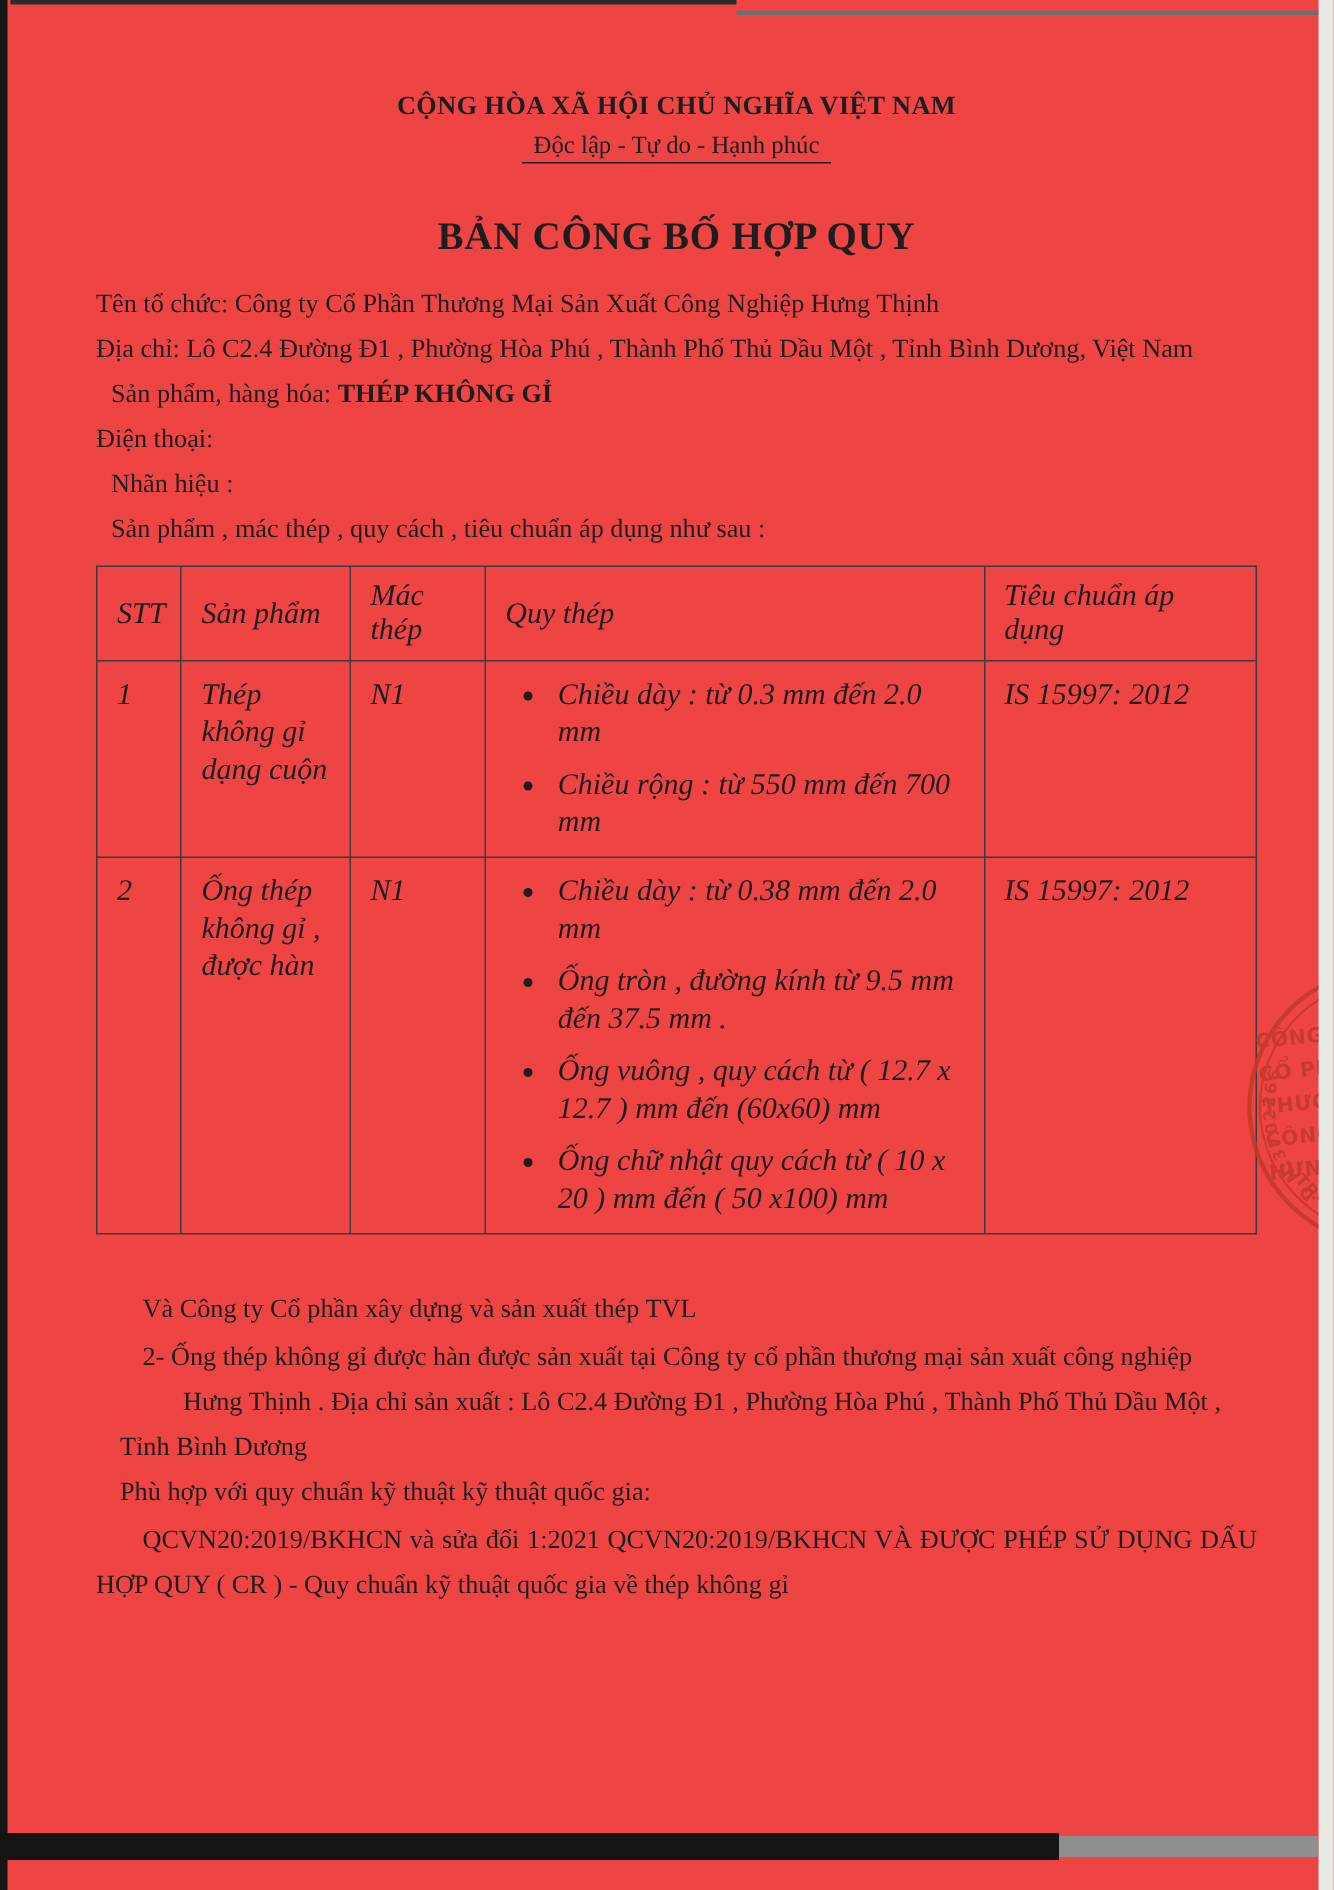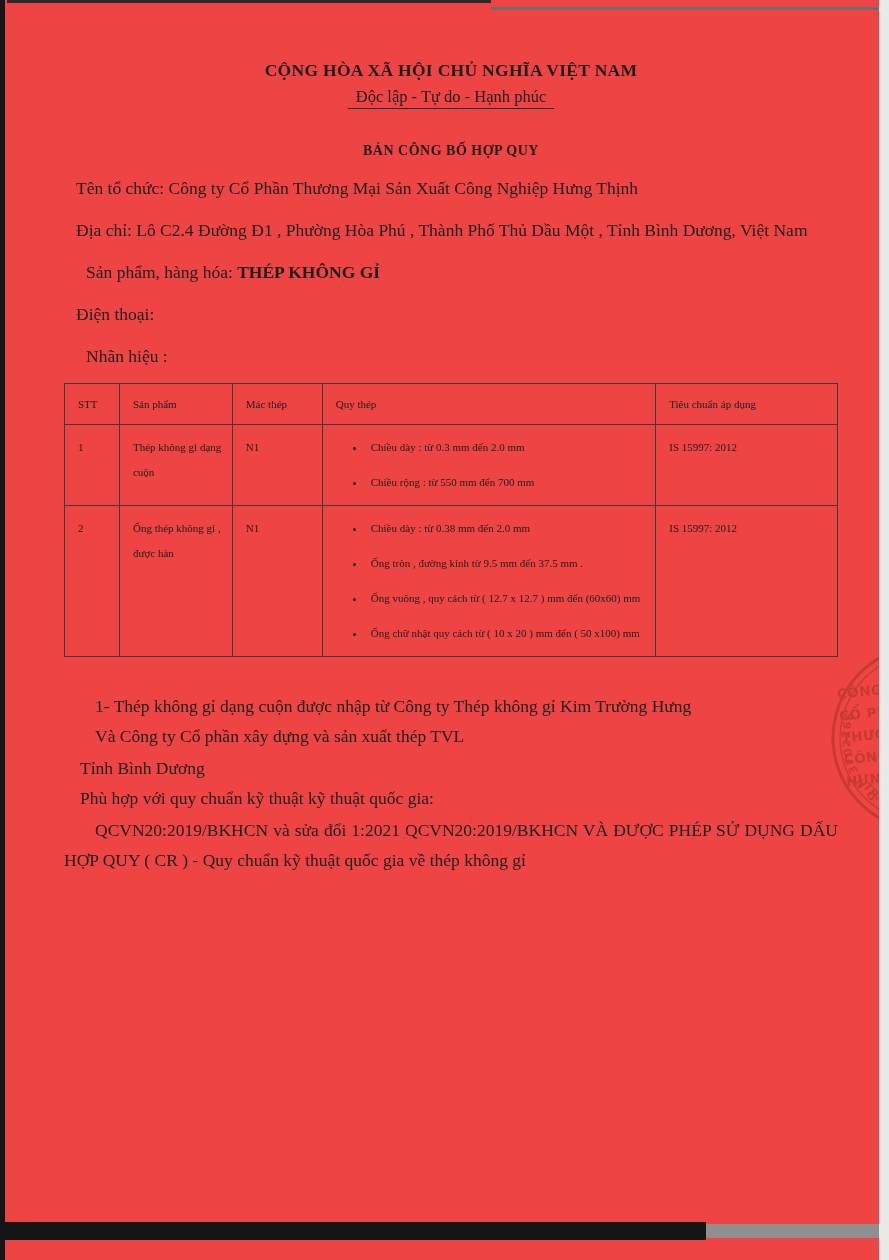--- a/index.html
+++ b/index.html
@@ -17,31 +17,32 @@
   .edge-top-right{position:absolute;left:491px;top:7px;width:398px;height:3px;background:#6e6e6e;}
   .edge-bottom-dark{position:absolute;left:0;top:1222px;width:706px;height:18px;background:#141414;}
   .edge-bottom-gray{position:absolute;left:706px;top:1224px;width:183px;height:14px;background:#8f8f8f;}
 
   .content{position:absolute;left:64px;top:60px;width:774px;}
 
   .center{text-align:center;}
   .national-title{font-size:17.5px;font-weight:bold;letter-spacing:.3px;margin:0 0 6px 0;}
   .motto{font-size:16.5px;font-weight:normal;margin:0 0 36px 0;}
   .motto span{border-bottom:1.5px solid #1d1d1d;padding:0 8px 2px 8px;}
-  .doc-title{font-size:14px;font-weight:bold;letter-spacing:.5px;margin:0 0 14px 0;}
+  .doc-title{font-size:26px;font-weight:bold;letter-spacing:.5px;margin:0 0 14px 0;}
   .doc-number{font-size:17.5px;margin:0 0 18px 0;}
 
-  .para{font-size:17.5px;line-height:30px;margin:12px;}
+  .para{font-size:17.5px;line-height:30px;margin:0;}
   .indent-1{padding-left:10px;}
 
   table.spec{
     border-collapse:collapse;
     width:774px;
     margin-top:10px;
-    font-size:11px;
+    font-size:20px;
+    font-style:italic;
   }
   table.spec th,table.spec td{
     border:1.4px solid #3c3c3c;
     vertical-align:top;
     text-align:left;
     padding:10px 10px 10px 13px;
   }
   table.spec th{
     font-weight:normal;
     height:24px;
@@ -103,20 +104,21 @@
       <span>Độc lập - Tự do - Hạnh phúc</span>
     </div>
 
     <div class="center doc-title">BẢN CÔNG BỐ HỢP QUY</div>
 
     <p class="para">Tên tổ chức: Công ty Cổ Phần Thương Mại Sản Xuất Công Nghiệp Hưng Thịnh</p>
     <p class="para">Địa chỉ: Lô C2.4 Đường Đ1 , Phường Hòa Phú , Thành Phố Thủ Dầu Một , Tỉnh Bình Dương, Việt Nam</p>
     <p class="para indent-1"><span>Sản phẩm, hàng hóa: </span><b>THÉP KHÔNG GỈ</b></p>
     <p class="para">Điện thoại:</p>
     <p class="para indent-1">Nhãn hiệu :</p>
+    <p class="para indent-1">Sản phẩm , mác thép , quy cách , tiêu chuẩn áp dụng như sau :</p>
 
     <table class="spec">
       <colgroup>
         <col class="col-stt">
           <col class="col-sp">
           <col class="col-mt">
           <col class="col-qc">
           <col class="col-tc">
       </colgroup>
       <thead>
@@ -153,23 +155,23 @@
               <li>Ống chữ nhật quy cách từ ( 10 x 20 ) mm đến ( 50 x100) mm</li>
             </ul>
           </td>
           <td class="cell">IS 15997: 2012</td>
         </tr>
       </tbody>
     </table>
 
     <div class="notes">
       <div class="note-block">
-        <div>1-  Thép không gỉ dạng cuộn được nhập từ Công ty Thép không gỉ Kim Trường Hưng</div>
         <div>Và Công ty Cổ phần xây dựng và sản xuất thép TVL</div>
       </div>
+      <div class="note-hang">2-  Ống thép không gỉ được hàn được sản xuất tại Công ty cổ phần thương mại sản xuất công nghiệp Hưng Thịnh . Địa chỉ sản xuất : Lô C2.4 Đường Đ1 , Phường Hòa Phú , Thành Phố Thủ Dầu Một ,</div>
       <div class="plain">Tỉnh Bình Dương</div>
       <div class="plain">Phù hợp với quy chuẩn kỹ thuật kỹ thuật quốc gia:</div>
       <div class="justified">QCVN20:2019/BKHCN  và  sửa  đổi  1:2021  QCVN20:2019/BKHCN  VÀ  ĐƯỢC PHÉP SỬ DỤNG DẤU HỢP QUY ( CR ) -  Quy chuẩn kỹ thuật quốc gia về thép không gỉ</div>
     </div>
 
   </div>
 
   <svg class="stamp" viewBox="0 0 192 192">
     <circle cx="96" cy="96" r="92" fill="none" stroke="#bf3a2b" stroke-width="3"></circle>
     <circle cx="96" cy="96" r="85" fill="none" stroke="#bf3a2b" stroke-width="1.4"></circle>

